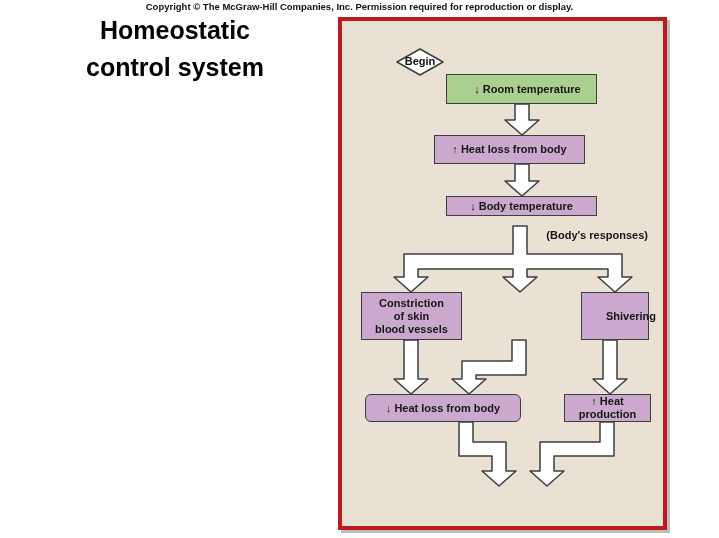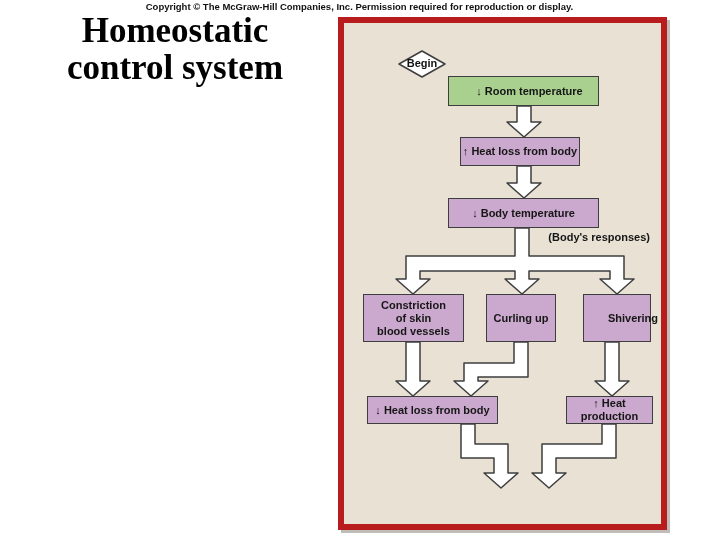--- a/index.html
+++ b/index.html
@@ -15,31 +15,30 @@
   .copyright {
     position: absolute; top: 1px; left: 0; width: 719px;
     text-align: center;
     font-size: 9.5px; font-weight: bold; color: #111;
     letter-spacing: 0px;
   }
 
   .title {
     position: absolute; left: 18px; top: 12px; width: 314px;
     text-align: center;
-    font-size: 35px; font-weight: bold; line-height: 37px;
+    font-size: 25px; font-weight: bold; line-height: 37px;
     color: #000;
     white-space: pre-line;
-    font-family: Liberation Serif, serif;
   }
 
   .panel {
     position: absolute; left: 338px; top: 17px;
     width: 329px; height: 513px;
     background: var(--panel-bg, #e8e1d4);
-    border: 6px solid #b91c1c;
+    border: 4px solid #b91c1c;
     box-sizing: border-box;
     box-shadow: 3px 3px 0 rgba(140,135,125,0.55);
   }
 
   .wires { position: absolute; left: 0; top: 0; }
   .wires polygon, .wires path {
     fill: #ffffff;
     stroke: var(--outline, #3e3e3e);
     stroke-width: 1.5;
     stroke-linejoin: round;
@@ -53,26 +52,26 @@
     text-align: center;
     font-size: 11px; font-weight: bold; color: #161616;
     line-height: 13px;
     white-space: pre-line;
     z-index: 2;
   }
   .green  { background: var(--green, #a9d08f); }
   .purple { background: var(--purple, #cba8cd); }
 
   .n-room        { left: 104px; top: 53px;  width: 151px; height: 30px; padding-left: 12px; }
-  .n-heatloss-up { left: 116px; top: 114px; width: 120px; height: 29px; }
-  .n-bodytemp    { left: 104px; top: 175px; width: 151px; height: 30px; }
+  .n-heatloss-up { left: 92px; top: 114px; width: 151px; height: 29px; }
+  .n-bodytemp    { left: 104px; top: 175px; width: 151px; height: 20px; }
   .n-constrict   { left: 19px;  top: 271px; width: 101px; height: 48px; }
   .n-curling     { left: 142px; top: 271px; width: 70px;  height: 48px; }
   .n-shivering   { left: 239px; top: 271px; width: 68px;  height: 48px; padding-left: 32px; }
-  .n-heatloss-dn { left: 23px;  top: 373px; width: 131px; height: 28px; }
+  .n-heatloss-dn { left: 23px;  top: 373px; width: 156px; height: 28px; border-radius: 6px; }
   .n-heatprod    { left: 222px; top: 373px; width: 87px;  height: 28px; }
   .n-return      { left: 99px;  top: 465px; width: 161px; height: 45px; }
 
   .begin-label {
     position: absolute; left: 54px; top: 34px; width: 48px;
     text-align: center;
     font-size: 11px; font-weight: bold; color: #111;
     z-index: 2;
   }
 
@@ -129,21 +128,20 @@
     <div class="node purple n-heatloss-up">↑ Heat loss from body</div>
 
     <div class="node purple n-bodytemp">↓ Body temperature</div>
 
     <div class="responses-label">(Body's responses)</div>
 
     <div class="node purple n-constrict">Constriction
 of skin
 blood vessels</div>
 
-    <div class="node purple n-curling">Curling up</div>
 
     <div class="node purple n-shivering">Shivering</div>
 
     <div class="node purple n-heatloss-dn">↓ Heat loss from body</div>
 
     <div class="node purple n-heatprod">↑ Heat
 production</div>
 
 
   </div>

